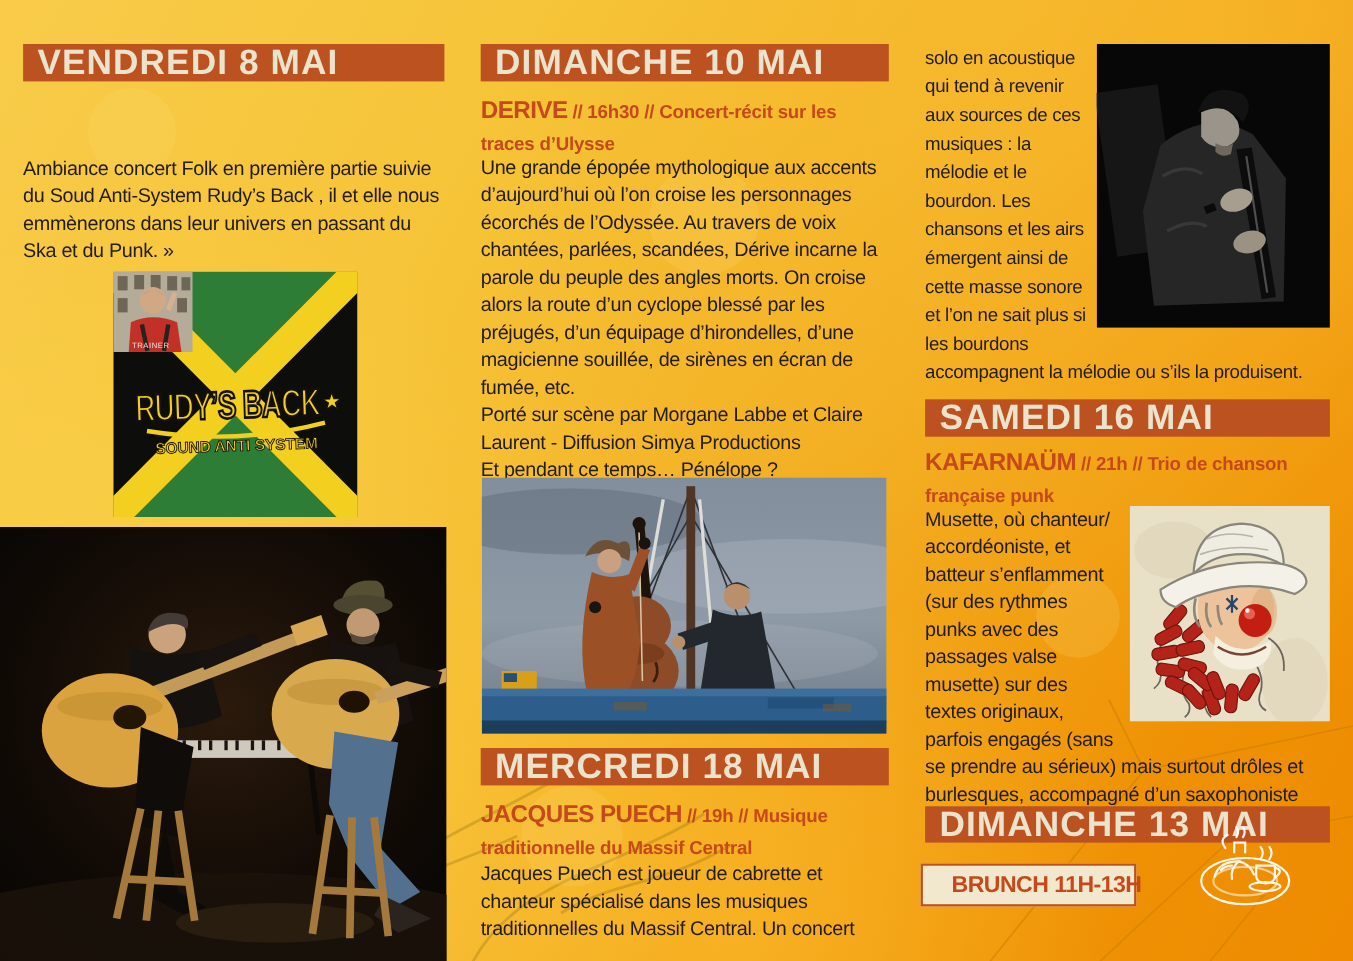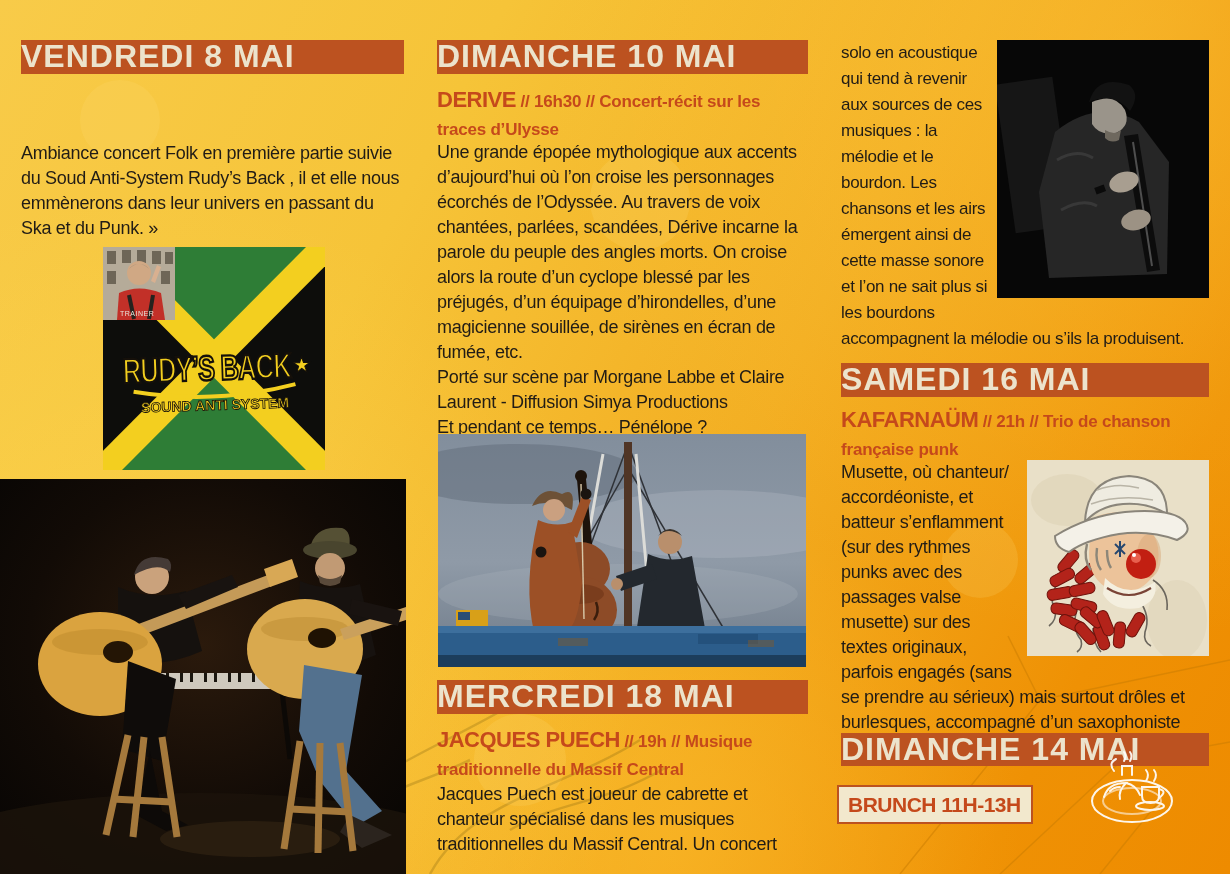--- a/index.html
+++ b/index.html
@@ -16,21 +16,21 @@
   .bg-deco { position:absolute; inset:0; z-index:0; }
   .col { position:absolute; top:40px; z-index:2; }
   #col-left  { left:21px;  width:383px; height:834px; }
   #col-mid   { left:437px; width:371px; height:585px; }
   #col-right { left:841px; width:368px; height:834px; }
   .col > * { position:absolute; left:0; right:0; }
 
   .day-bar {
     height:34px; background:#bc5220; color:#ece3cc;
     font-size:32px; font-weight:bold; line-height:33px;
-    letter-spacing:1px; white-space:nowrap;
+    padding-left:13px; letter-spacing:1px; white-space:nowrap;
   }
   .event-head { line-height:28px; }
   .etitle { font-size:22px; font-weight:bold; color:#c5491b; letter-spacing:-0.5px; }
   .emeta  { font-size:17px; font-weight:bold; color:#c5491b; letter-spacing:-0.2px; }
   .ebody  { font-size:18px; line-height:25px; color:#211c16; letter-spacing:-0.3px; }
   .intro .ebody, .ebody.intro { font-size:17px; line-height:26px; }
 
   .flag-svg { top:207px; left:82px; right:auto; width:222px; height:223px; }
   .flag-svg text, .guitar-photo text { font-family:"Liberation Sans",sans-serif; }
 
@@ -38,21 +38,21 @@
   .boat-photo { top:394px; left:1px; right:auto; width:368px; height:233px; }
 
   .float-right { float:right; margin:0 0 6px 8px; }
   .bw-photo   { width:212px; height:258px; }
   .clown-img  { width:182px; height:196px; }
 
   .brunch-box {
     top:745px; left:-4px; right:auto; width:196px; height:39px;
     background:#f2e8cd; border:2px solid #bc5220;
     color:#c5491b; font-size:21px; font-weight:bold; line-height:35px;
-    padding-left:9px; letter-spacing:-0.5px; white-space:nowrap;
+    padding-left:26px; letter-spacing:-0.5px; white-space:nowrap;
   }
   .brunch-icon { top:703px; left:247px; right:auto; width:88px; height:84px; }
 </style>
 </head>
 <body>
 
 <div class="page">
 
   <svg class="bg-deco" viewBox="0 0 1230 874" aria-hidden="true">
     <g stroke="#8a6a10" stroke-width="2.5" fill="none" opacity="0.30">
@@ -372,21 +372,21 @@
         <g stroke="#8d8779" stroke-width="2.4" fill="none">
           <path d="M60 84 q-4 16 4 26"></path>
           <path d="M70 88 q-2 14 4 22"></path>
           <path d="M80 90 q0 12 4 18"></path>
         </g>
       </svg>
       <p class="ebody">Musette, où chanteur/​accordéoniste, et batteur s’enflamment (sur des rythmes punks avec des passages valse musette) sur des textes originaux, parfois engagés (sans se prendre au sérieux) mais surtout drôles et burlesques, accompagné d’un saxophoniste endiablé.</p>
     </div>
 
     <div class="day-bar" style="top:693px;height:33px">
-      <span>DIMANCHE 14 MAI</span>
+      <span>DIMANCHE 13 MAI</span>
     </div>
 
     <div class="brunch-box">
       <span>BRUNCH 11H-13H</span>
     </div>
 
     <svg class="brunch-icon" viewBox="0 0 88 84">
       <g stroke="#ffffff" stroke-width="2" fill="none" opacity="0.92" stroke-linecap="round">
         <ellipse cx="44" cy="58" rx="40" ry="21"></ellipse>
         <ellipse cx="44" cy="58" rx="29" ry="13" opacity="0.6"></ellipse>

